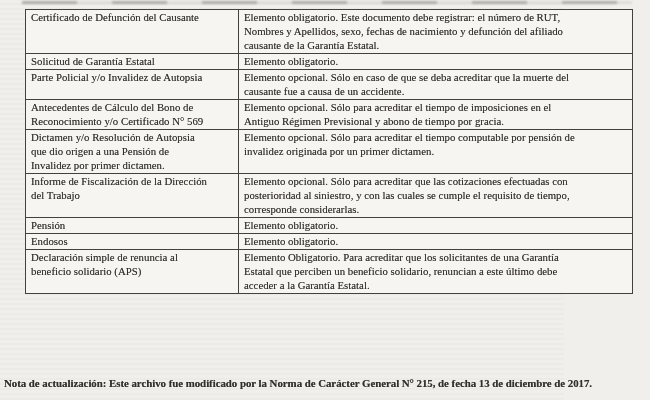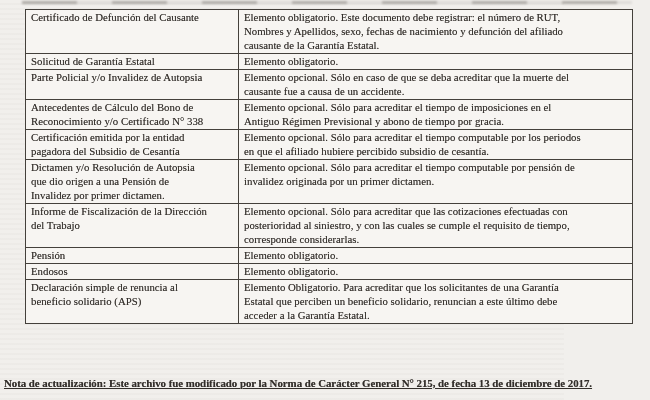--- a/index.html
+++ b/index.html
@@ -61,21 +61,20 @@
   .note {
     position: absolute;
     left: 4px; top: 377px;
     width: 642px;
     font-size: 10.9px;
     font-weight: bold;
     color: var(--text);
     letter-spacing: -0.05px;
     text-shadow: 0 0 0.6px rgba(52,47,43,0.6);
     white-space: nowrap;
-    text-decoration: underline;
   }
 </style>
 </head>
 <body>
 
 <div class="page">
 
   <div class="scan-artifact-top"></div>
 
   <table class="elements-table">
@@ -94,29 +93,23 @@
         <td>Solicitud de Garantía Estatal</td>
         <td>Elemento obligatorio.</td>
       </tr>
       <tr class="h29">
         <td>Parte Policial y/o Invalidez de Autopsia</td>
         <td>Elemento opcional. Sólo en caso de que se deba acreditar que la muerte del
 causante fue a causa de un accidente.</td>
       </tr>
       <tr class="h29">
         <td>Antecedentes de Cálculo del Bono de
-Reconocimiento y/o Certificado N° 338</td>
+Reconocimiento y/o Certificado N° 569</td>
         <td>Elemento opcional. Sólo para acreditar el tiempo de imposiciones en el
 Antiguo Régimen Previsional y abono de tiempo por gracia.</td>
-      </tr>
-      <tr class="h29">
-        <td>Certificación emitida por la entidad
-pagadora del Subsidio de Cesantía</td>
-        <td>Elemento opcional. Sólo para acreditar el tiempo computable por los periodos
-en que el afiliado hubiere percibido subsidio de cesantía.</td>
       </tr>
       <tr class="h43">
         <td>Dictamen y/o Resolución de Autopsia
 que dio origen a una Pensión de
 Invalidez por primer dictamen.</td>
         <td>Elemento opcional. Sólo para acreditar el tiempo computable por pensión de
 invalidez originada por un primer dictamen.</td>
       </tr>
       <tr class="h44">
         <td>Informe de Fiscalización de la Dirección

